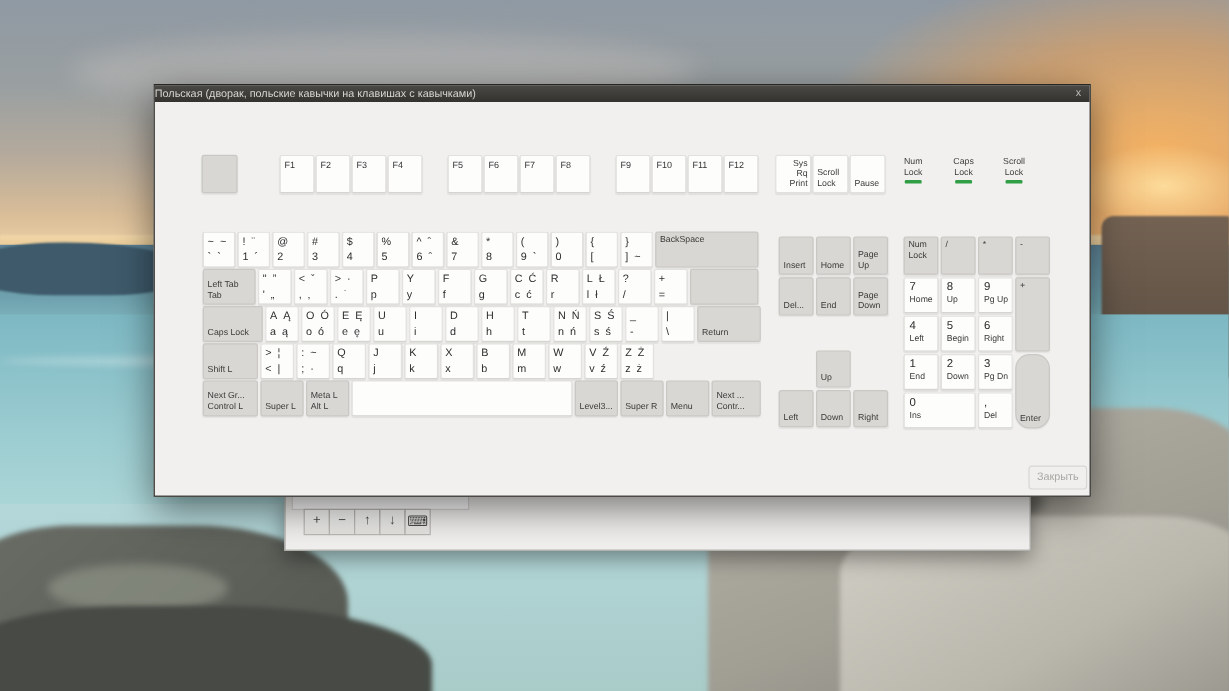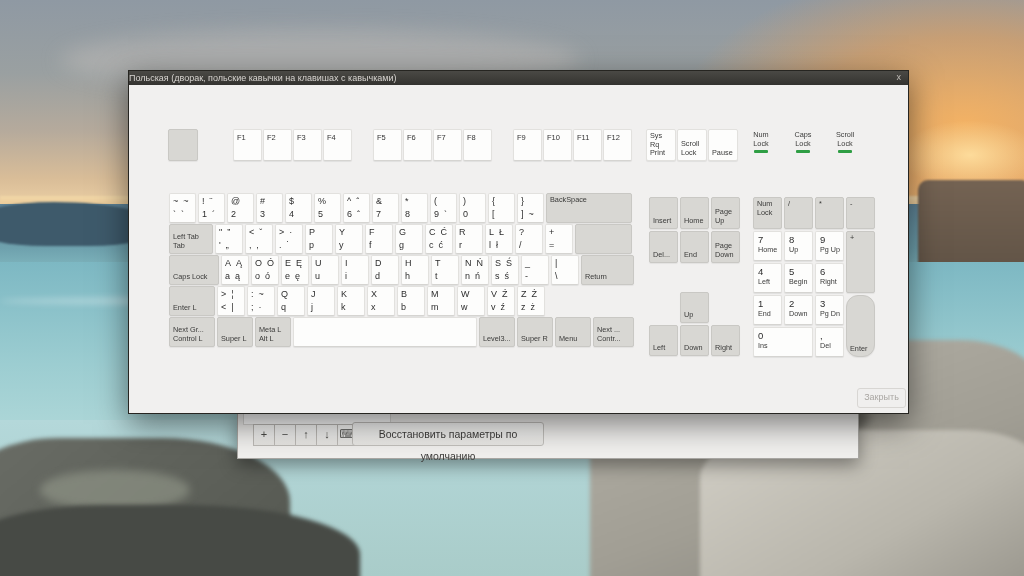--- a/index.html
+++ b/index.html
@@ -100,21 +100,20 @@
 
 <div class="behind">
   <div class="listend"></div>
   <div class="tbar">
     <div class="tbtn"><span>+</span></div>
     <div class="tbtn"><span>−</span></div>
     <div class="tbtn"><span>↑</span></div>
     <div class="tbtn"><span>↓</span></div>
     <div class="tbtn kicon"><span>⌨</span></div>
   </div>
-  <div class="pushbtn restore">Восстановить параметры по умолчанию</div>
 </div>
 
 <div class="dialog">
   <div class="titlebar">
     <span class="t">Польская (дворак, польские кавычки на клавишах с кавычками)</span>
     <span class="x">x</span>
   </div>
   <div class="kbd-layer" id="kbd">
       <div class="key mod grey" style="left: 39px; top: 58px; width: 30px; height: 32px;">
         <div class="mline"><span></span></div>
@@ -148,21 +147,21 @@
       </div>
       <div class="key white fkey" style="left: 414px; top: 58px; width: 29px; height: 32px;">
         <span>F10</span>
       </div>
       <div class="key white fkey" style="left: 444px; top: 58px; width: 29px; height: 32px;">
         <span>F11</span>
       </div>
       <div class="key white fkey" style="left: 474px; top: 58px; width: 29px; height: 32px;">
         <span>F12</span>
       </div>
-      <div class="key white mod vtop" style="background: rgb(253, 253, 252); border: 1px solid rgb(226, 225, 222); left: 517px; top: 58px; width: 30px; height: 32px;">
+      <div class="key white mod vtop" style="background: rgb(253, 253, 252); border: 1px solid rgb(226, 225, 222); left: 517px; top: 58px; width: 30px; height: 32px; text-align: right;">
         <div class="mline"><span>Sys Rq</span></div>
         <div class="mline"><span>Print</span></div>
       </div>
       <div class="key white mod" style="background: rgb(253, 253, 252); border: 1px solid rgb(226, 225, 222); left: 548px; top: 58px; width: 30px; height: 32px;">
         <div class="mline"><span>Scroll</span></div>
         <div class="mline"><span>Lock</span></div>
       </div>
       <div class="key white mod" style="background: rgb(253, 253, 252); border: 1px solid rgb(226, 225, 222); left: 579px; top: 58px; width: 30px; height: 32px;">
         <div class="mline"><span>Pause</span></div>
       </div>
@@ -513,21 +512,21 @@
           <span>|</span>
         </div>
         <div class="kline">
           <span>\</span>
         </div>
       </div>
       <div class="key grey mod vcenter" style="left: 452px; top: 184px; width: 53px; height: 30px;">
         <div class="mline"><span>Return</span></div>
       </div>
       <div class="key grey mod" style="left: 40px; top: 215px; width: 46px; height: 30px;">
-        <div class="mline"><span>Enter L</span></div>
+        <div class="mline"><span>Shift L</span></div>
       </div>
       <div class="key white char" style="left: 88px; top: 215px; width: 28px; height: 30px;">
         <div class="kline">
           <span>&gt;</span>
           <span>¦</span>
         </div>
         <div class="kline">
           <span>&lt;</span>
           <span>|</span>
         </div>

